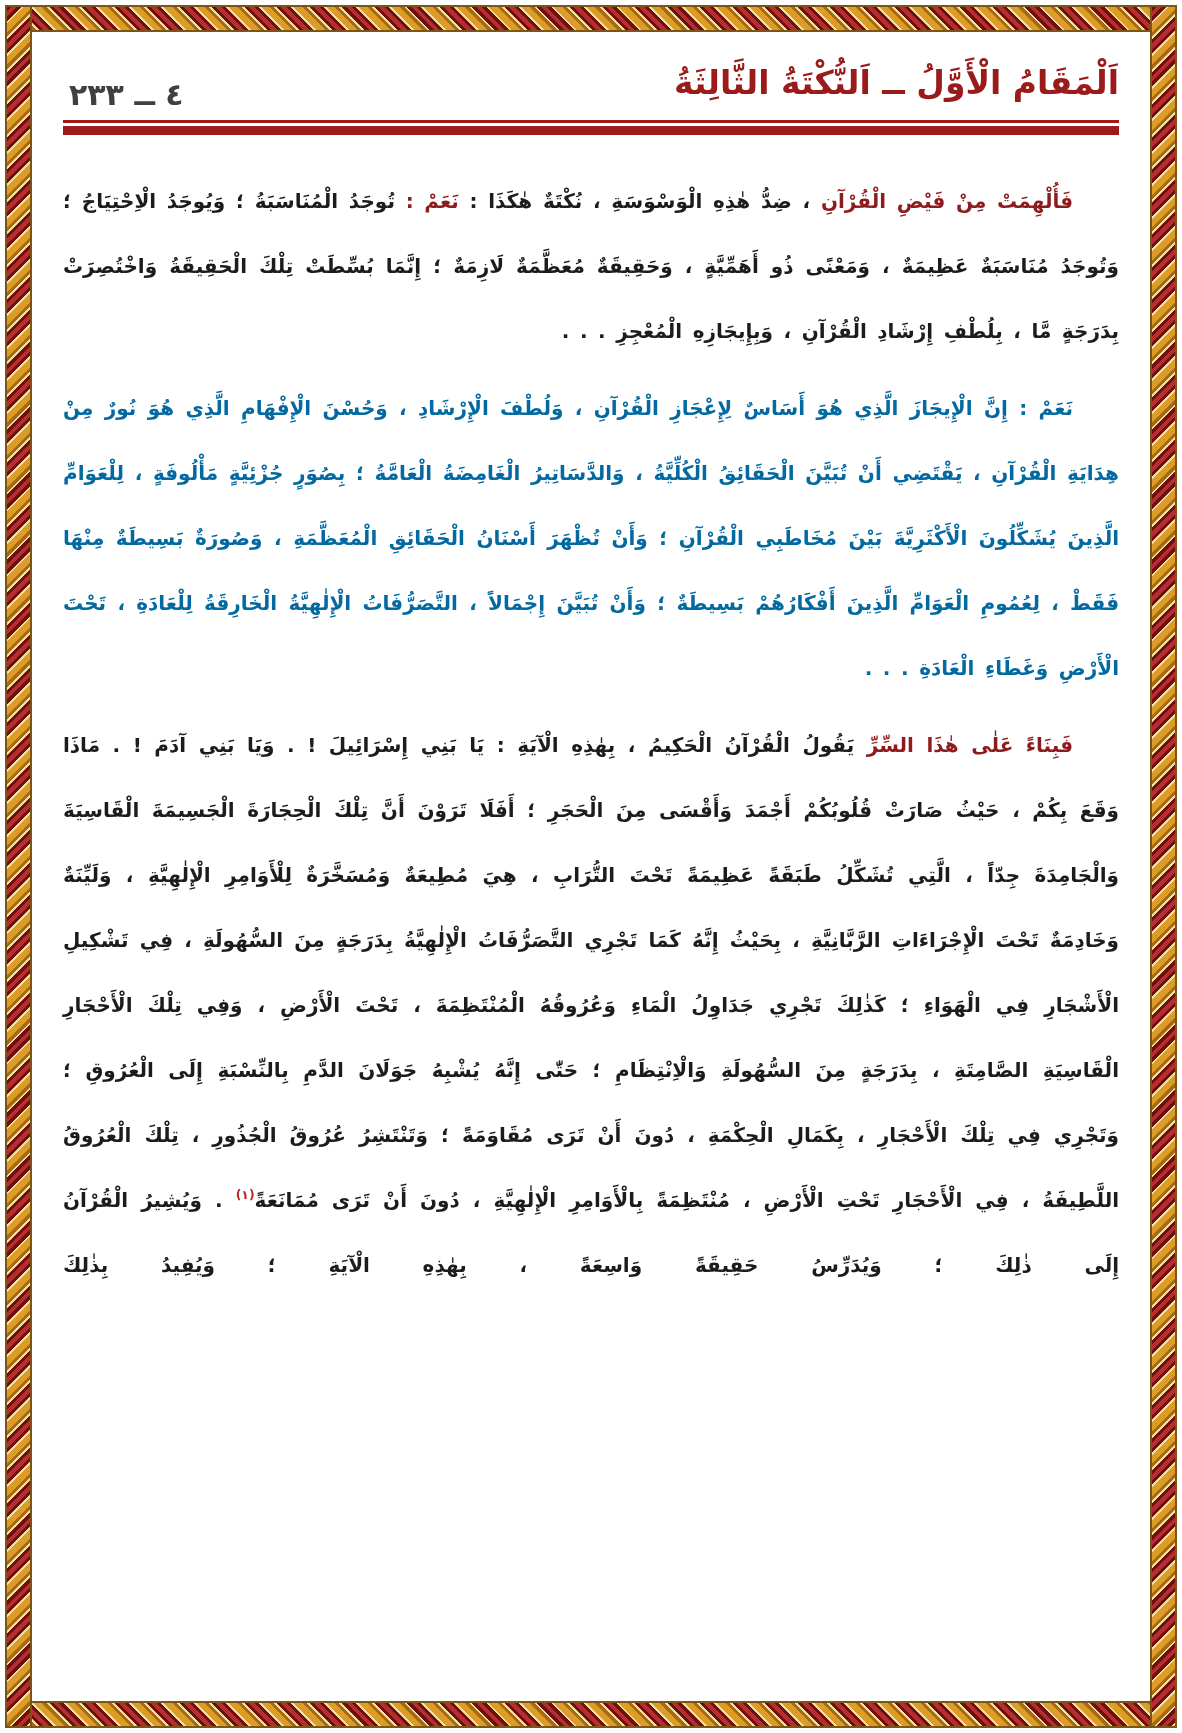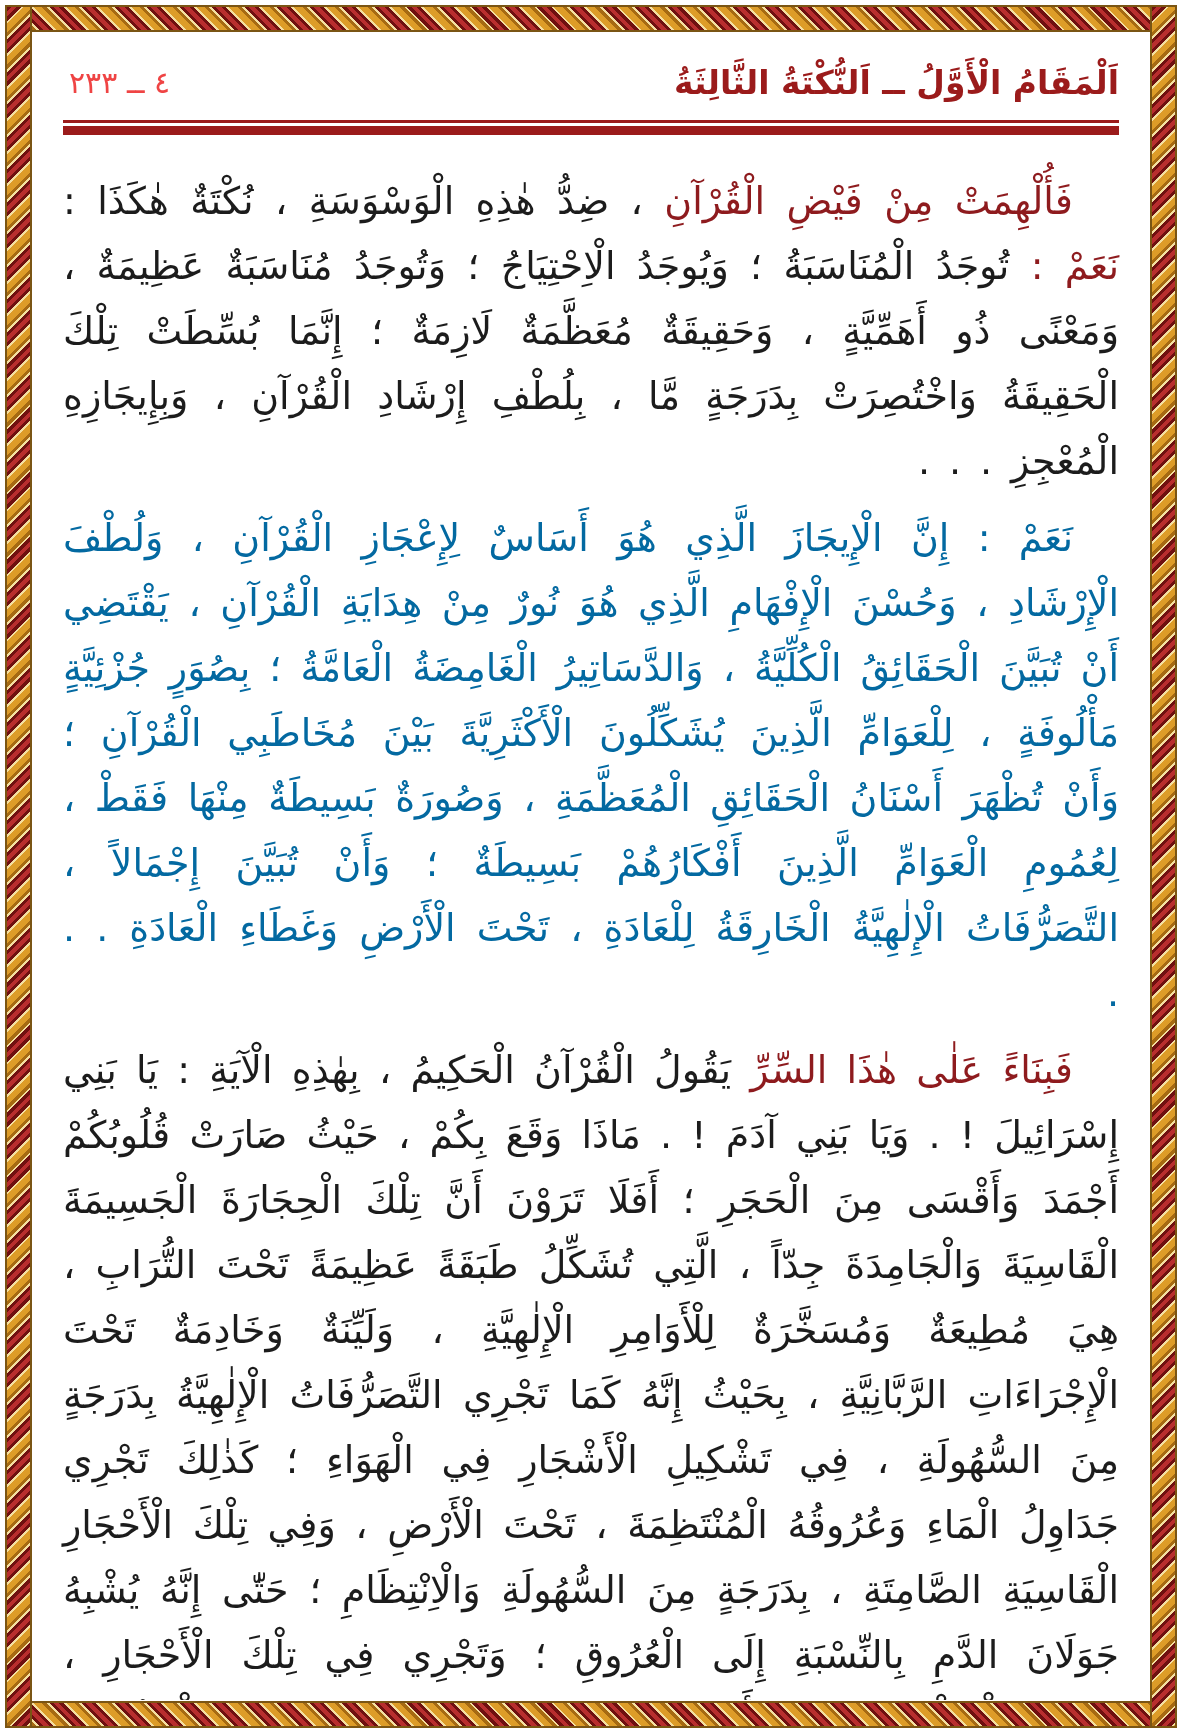--- a/index.html
+++ b/index.html
@@ -47,35 +47,35 @@
   .page-title {
     display: block;
     text-align: right;
     font-size: 33px;
     font-weight: bold;
     color: #9b1b1b;
     line-height: 56px;
   }
   .page-number {
     position: absolute;
-    left: 6px; top: 0;
+    left: 6px; top: 12px;
     font-size: 30px;
-    font-weight: normal;
-    color: #ef4444;
+    font-weight: bold;
+    color: #404040;
     line-height: 56px;
   }
   .rule-thin  { height: 3px; background: #9b1b1b; margin-top: 9px; }
   .rule-thick { height: 9px; background: #9b1b1b; margin-top: 3px; }
 
   .body-text { margin-top: 34px; }
   .para {
     margin: 0 0 12px 0;
-    font-size: 38px;
+    font-size: 20px;
     line-height: 65px;
-    font-weight: normal;
+    font-weight: bold;
     color: #1c1c1c;
     text-align: justify;
     text-indent: 46px;
     word-spacing: 0.18em;
   }
   .red  { color: #8e1b1e; }
   .para.all-red { color: #0369a1; }
   .para.stretch-last { text-align-last: justify; }
   sup.fn-ref {
     color: #c32222;

